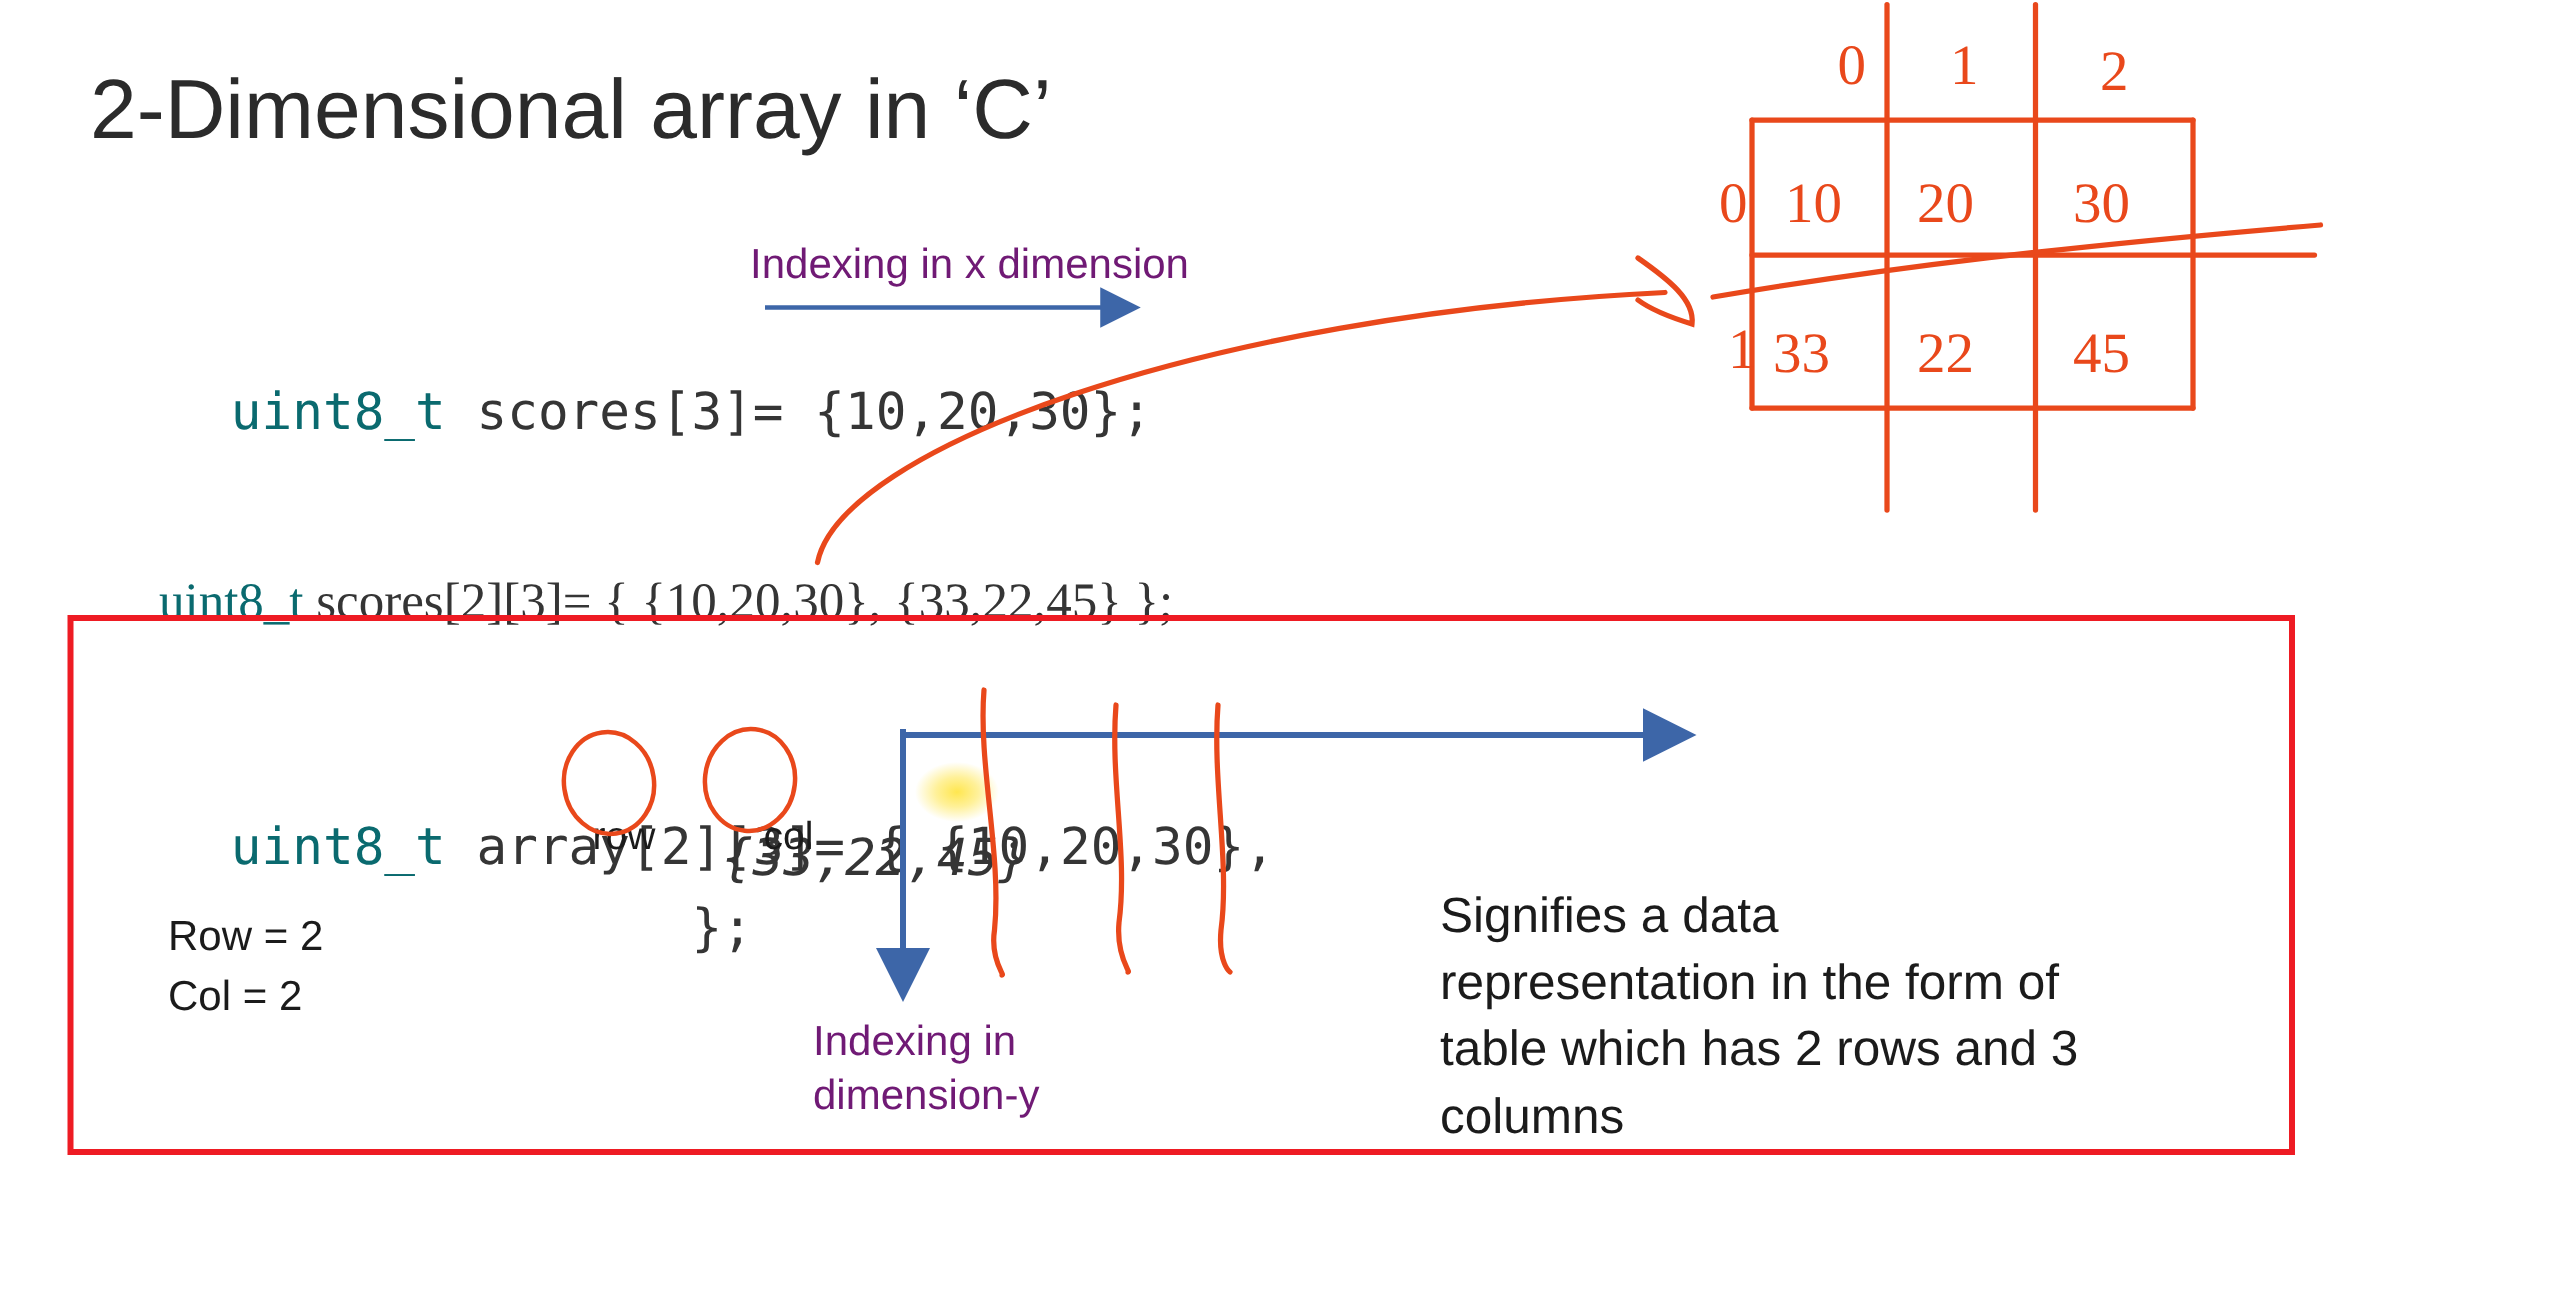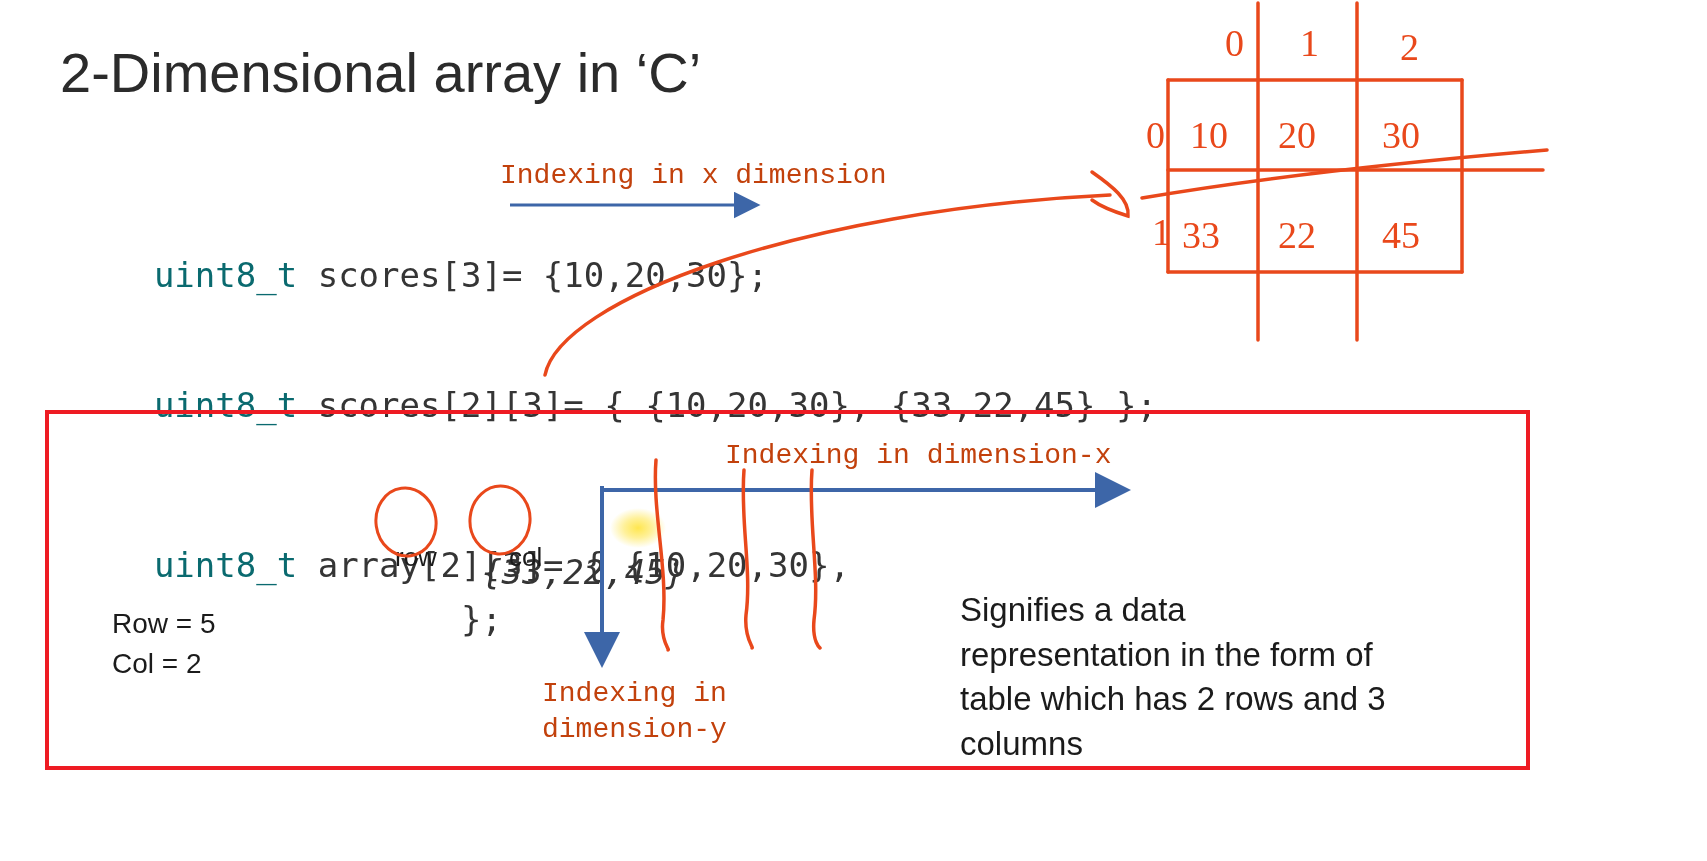--- a/index.html
+++ b/index.html
@@ -30,22 +30,21 @@
     font-family: "Consolas", "Menlo", "DejaVu Sans Mono", monospace;
     font-size: 34px;
     color: #353535;
     position: absolute;
     white-space: pre;
   }
   .kw { color: #0a6a6f; }
   .label-blue {
     position: absolute;
     font-size: 28px;
-    color: #c2410c;
-    font-family: Liberation Mono, monospace;
+    color: #701a75;
   }
   .label-black {
     position: absolute;
     font-size: 28px;
     color: #1b1b1b;
   }
   .paragraph {
     position: absolute;
     font-size: 33px;
     color: #1b1b1b;
@@ -87,40 +86,39 @@
 <div class="stage">
 
   <div class="title">2-Dimensional array in ‘C’</div>
 
   <div class="label-blue" style="left:500px; top:160px;">Indexing in x dimension</div>
 
   <div class="code" style="left:72px; top:215px;">
     <span class="kw">uint8_t</span><span> scores[3]= {10,20,30};</span>
   </div>
 
-  <div class="code" style="left:72px; top:345px;">
+  <div class="code" style="left:72px; top:345px;font-family:Liberation Serif, serif;">
     <span class="kw">uint8_t</span><span> scores[2][3]= { {10,20,30}, {33,22,45} };</span>
   </div>
 
   <div class="red-box"></div>
 
-  <div class="label-blue" style="left:725px; top:440px;">Indexing in  dimension-x</div>
 
   <div class="yellow-spot" style="left:610px; top:508px;"></div>
 
   <div class="code" style="left:72px; top:505px;">
     <span class="kw">uint8_t</span><span> array[</span><span>2</span><span>][</span><span>3</span><span>]= { {10,20,30},</span>
   </div>
   <div class="code" style="left:72px; top:552px;font-style:italic;">                    {33,22,45}</div>
   <div class="code" style="left:72px; top:599px;">                   };</div>
 
   <div class="label-black" style="left:395px; top:542px; font-size:26px;">row</div>
   <div class="label-black" style="left:477px; top:542px; font-size:26px;margin-left:32px;">col</div>
 
-  <div class="label-black" style="left:112px; top:608px;">Row = 5</div>
+  <div class="label-black" style="left:112px; top:608px;">Row = 2</div>
   <div class="label-black" style="left:112px; top:648px;">Col =  2</div>
 
   <div class="label-blue" style="left:542px; top:678px;">Indexing in</div>
   <div class="label-blue" style="left:542px; top:714px;">dimension-y</div>
 
   <div class="paragraph" style="left:960px; top:588px;">Signifies a data representation in the form of table which has 2 rows and 3 columns</div>
 
   <svg class="overlay" viewBox="0 0 1707 861">
     <defs>
       <marker id="arrow-blue" viewBox="0 0 12 12" refX="10" refY="6" markerWidth="9" markerHeight="9" orient="auto-start-reverse">

